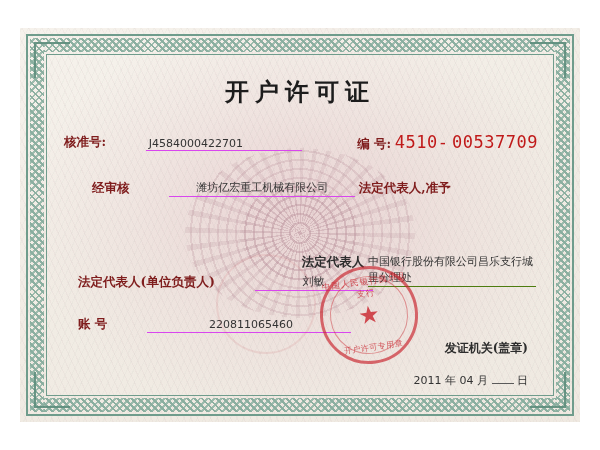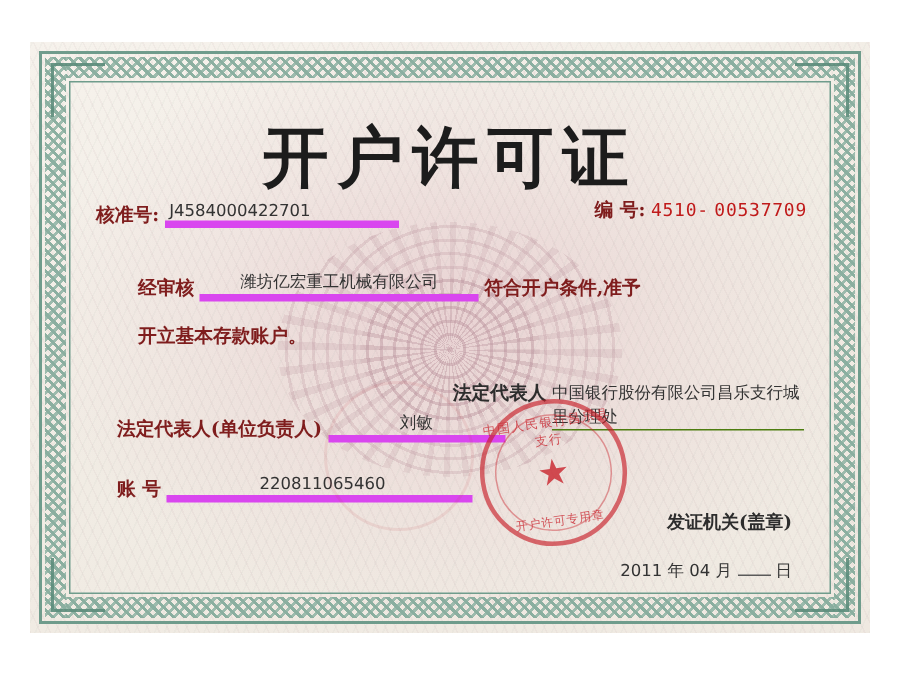--- a/index.html
+++ b/index.html
@@ -109,21 +109,21 @@
   .content {
     position: absolute;
     left: 34px; top: 30px; right: 34px; bottom: 30px;
     color: #2d2d2d;
   }
   .title {
     text-align: center;
     margin-top: 18px;
     font-family: Liberation Serif, serif;
     font-weight: bold;
-    font-size: 44px;
+    font-size: 24px;
     letter-spacing: 6px;
     color: #1c1c1c;
   }
 
   .row {
     position: absolute;
     font-size: 11.5px;
     white-space: nowrap;
   }
   .label {
@@ -132,27 +132,28 @@
     font-size: 12.5px;
     color: #7f1d1d;
   }
   .val {
     font-family: "DejaVu Sans", sans-serif;
     font-size: 11px;
     color: #333;
   }
   .line {
     display: inline-block;
-    border-bottom: 5px solid #d946ef;
+    border-bottom: 1px solid #d946ef;
     vertical-align: bottom;
+    margin-left: 36px;
   }
   .redno {
     color: #c01a1a;
     font-family: "DejaVu Sans Mono", monospace;
-    font-size: 12px;
+    font-size: 17px;
     letter-spacing: 0.5px;
   }
 
   
   .r-approval { left: 10px; top: 76px; }
   .r-approval .line { width: 150px; text-align: left; padding: 0 3px; }
   .r-serial { right: 8px; top: 74px; }
 
   
   .r-body1 { left: 38px; top: 122px; }
@@ -262,26 +263,23 @@
 
     <div class="row r-serial">
       <span class="label">编 号:</span>
       <span class="redno">4510-</span>
       <span class="redno">00537709</span>
     </div>
 
     <div class="row r-body1">
       <span class="label">经审核</span>
       <span class="line u val">潍坊亿宏重工机械有限公司</span>
-      <span class="label">符合开户条件,准予</span>
-    </div>
-
-    <div class="row r-body2">
-      <span class="label">开立基本存款账户。</span>
-    </div>
+      <span class="label">法定代表人,准予</span>
+    </div>
+
 
     <div class="row r-rep">
       <span class="label">法定代表人(单位负责人)</span>
       <span class="line u val">刘敏</span>
     </div>
 
     <div class="row r-bank">
       <span class="bank-label">法定代表人</span>
       <span class="bank-lines">
         <span>中国银行股份有限公司昌乐支行城</span><br>

